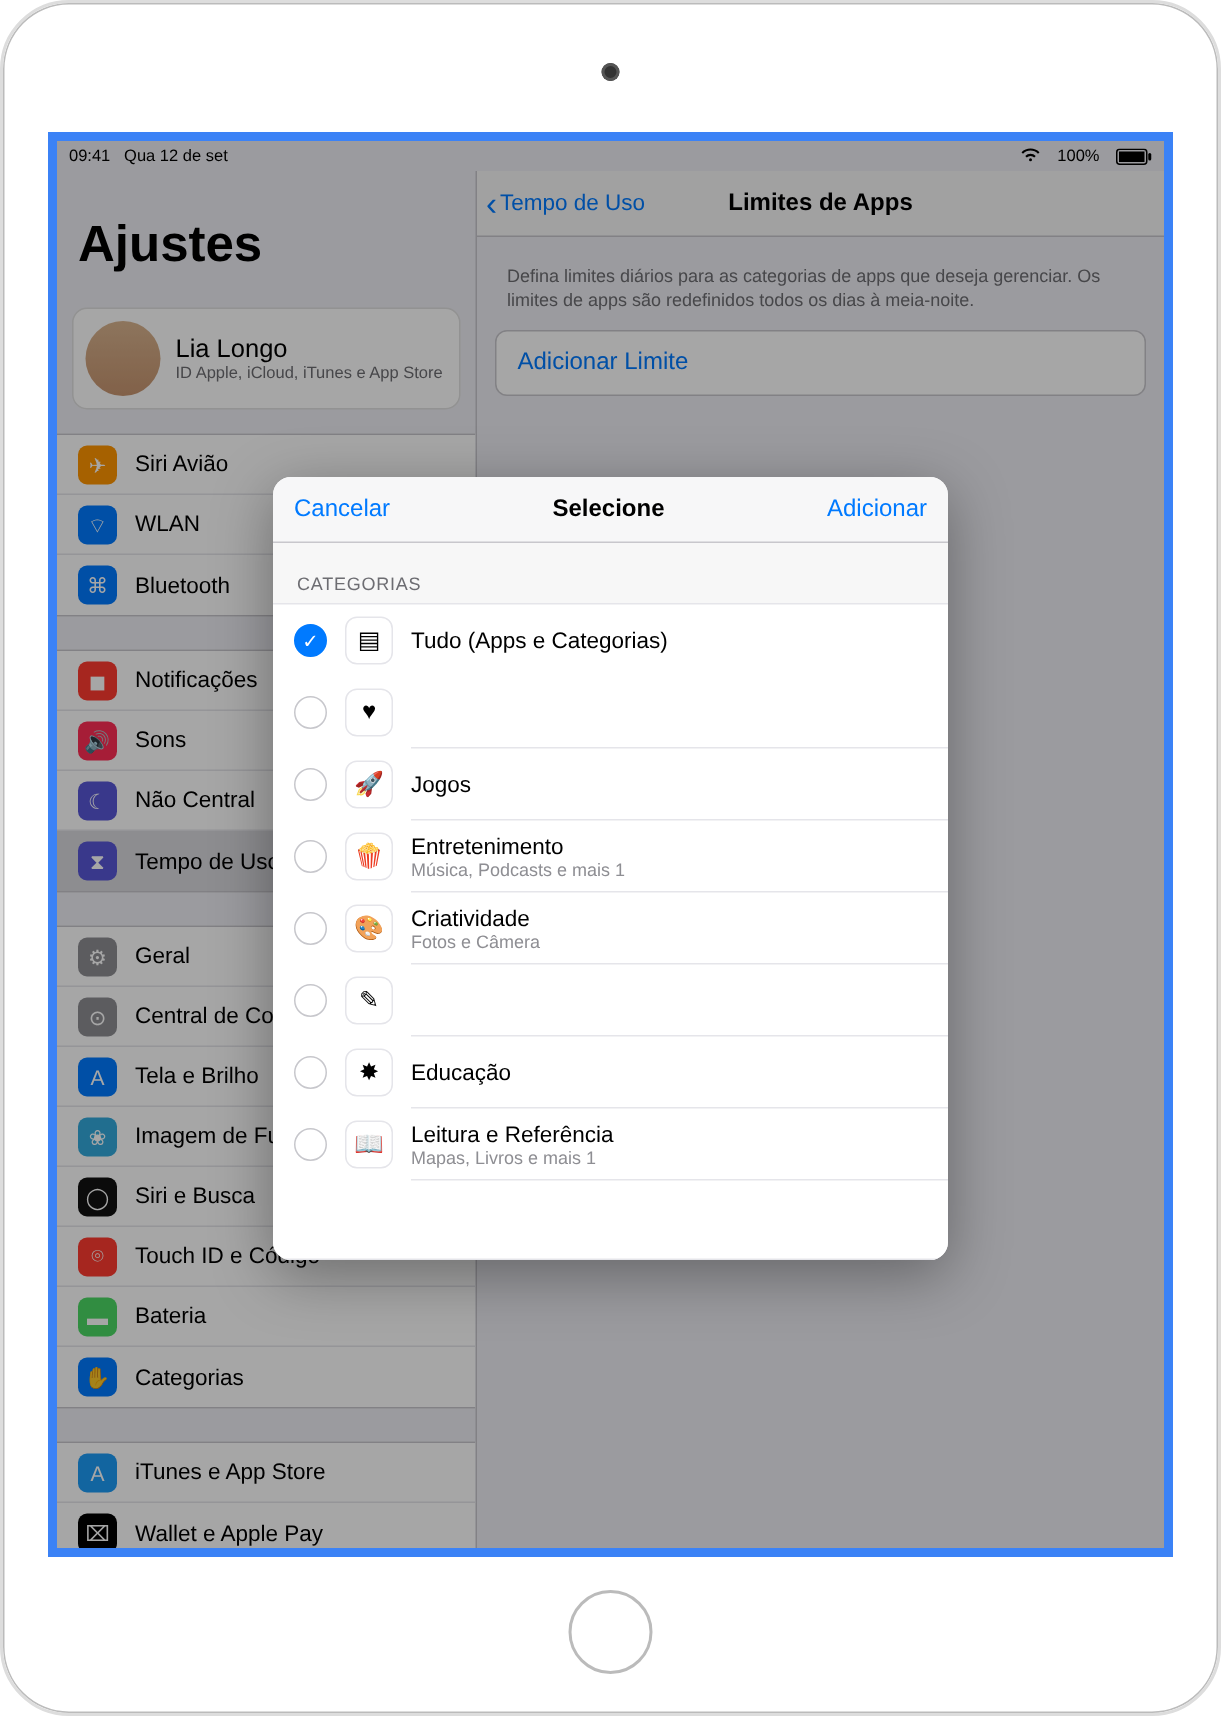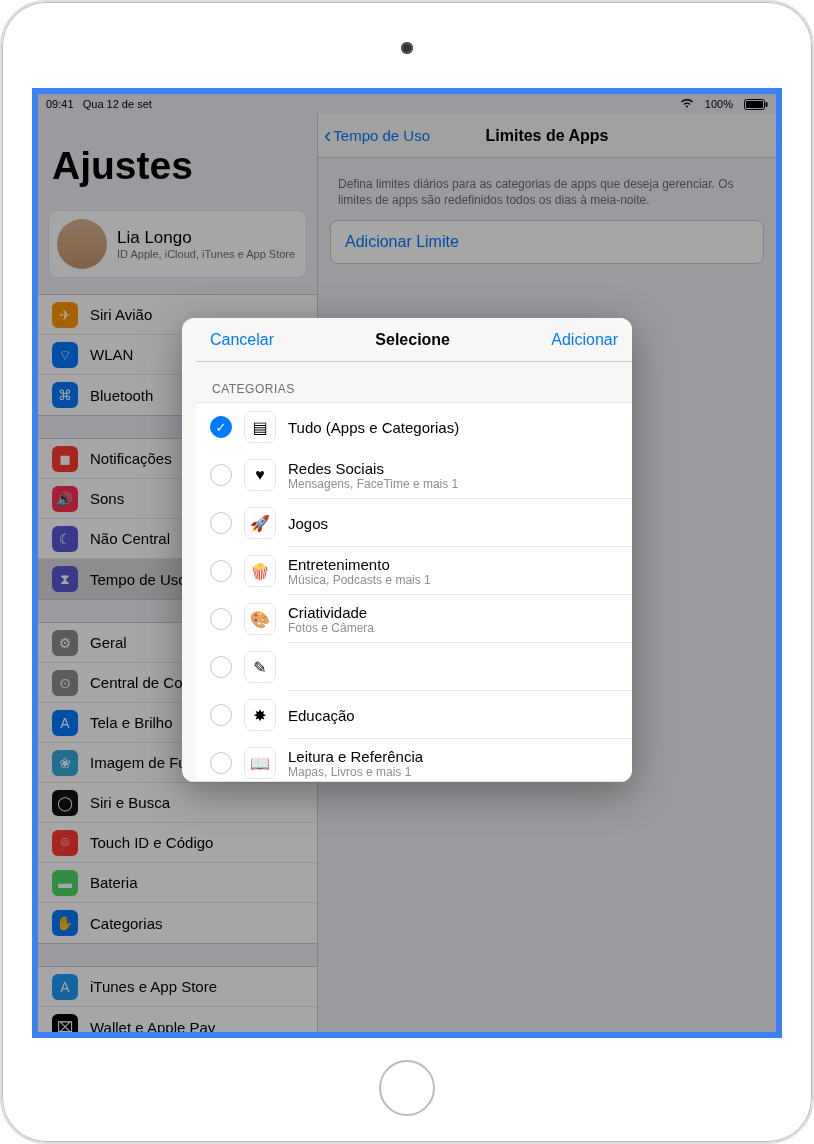--- a/index.html
+++ b/index.html
@@ -32,21 +32,21 @@
     padding: 0 8px; font-size: 11px; color: #000; background: #efeff4;
   }
   .status-right { display: flex; align-items: center; gap: 11px; }
   .battery { display: inline-flex; align-items: center; }
 
   
   .body-row { display: flex; height: calc(100% - 20px); }
   .sidebar { width: 280px; background: #efeff4; border-right: 1px solid #c8c7cc; overflow: hidden; }
   .detail { flex: 1; background: #efeff4; overflow: hidden; }
 
-  .settings-title { font-size: 39px; font-weight: 700; padding: 30px 14px 8px; }
+  .settings-title { font-size: 34px; font-weight: 700; padding: 30px 14px 8px; }
   .profile {
     margin: 14px 10px 16px; background: #fff; border-radius: 10px;
     display: flex; align-items: center; padding: 8px; gap: 10px;
     border: 1px solid #e0e0e0;
   }
   .avatar { width: 50px; height: 50px; border-radius: 50%; background: linear-gradient(#d9b48f,#c79570); }
   .profile-name { font-size: 17px; }
   .profile-sub { font-size: 11px; color: #6d6d72; }
 
   .sb-group { background: #fff; border-top: 1px solid #c8c7cc; border-bottom: 1px solid #c8c7cc; margin-bottom: 22px; }
@@ -73,22 +73,22 @@
   .detail-body { padding: 12px; }
   .desc { font-size: 12px; color: #6d6d72; padding: 6px 8px 12px; line-height: 1.35; }
   .big-cell {
     background: #fff; border: 1px solid #c8c7cc; border-radius: 8px;
     padding: 12px 14px; color: #007aff; font-size: 16px;
   }
 
   
   .modal {
     position: absolute; z-index: 100; top: 224px; left: 50%; transform: translateX(-50%);
-    width: 450px; height: 464px; background: #f7f7f7; border-radius: 12px;
-    box-shadow: 0 10px 40px rgba(0,0,0,.35); overflow: hidden; display: flex; flex-direction: column; padding-left: 14px;
+    width: 450px; height: 522px; background: #f7f7f7; border-radius: 12px;
+    box-shadow: 0 10px 40px rgba(0,0,0,.35); overflow: hidden; display: flex; flex-direction: column;
   }
   .modal-nav {
     height: 44px; display: flex; align-items: center; justify-content: space-between;
     padding: 0 14px; border-bottom: 1px solid #c8c7cc; background: #f7f7f8;
   }
   .modal-nav .link { color: #007aff; font-size: 16px; }
   .modal-nav .title { font-weight: 600; font-size: 16px; }
   .section-header {
     font-size: 12px; color: #6d6d72; padding: 20px 16px 6px; letter-spacing: .5px;
   }
@@ -268,24 +268,20 @@
           <div class="cat-row">
             <div class="radio checked">✓</div>
             <div class="cat-icon">▤</div>
             <div class="cat-text">
               <div class="cat-title">Tudo (Apps e Categorias)</div>
             </div>
           </div>
           <div class="cat-row">
             <div class="radio"></div>
             <div class="cat-icon">♥</div>
-            <div class="cat-text">
-              <div class="cat-title">Redes Sociais</div>
-              <div class="cat-sub">Mensagens, FaceTime e mais 1</div>
-            </div>
           </div>
           <div class="cat-row">
             <div class="radio"></div>
             <div class="cat-icon">🚀</div>
             <div class="cat-text">
               <div class="cat-title">Jogos</div>
             </div>
           </div>
           <div class="cat-row">
             <div class="radio"></div>

